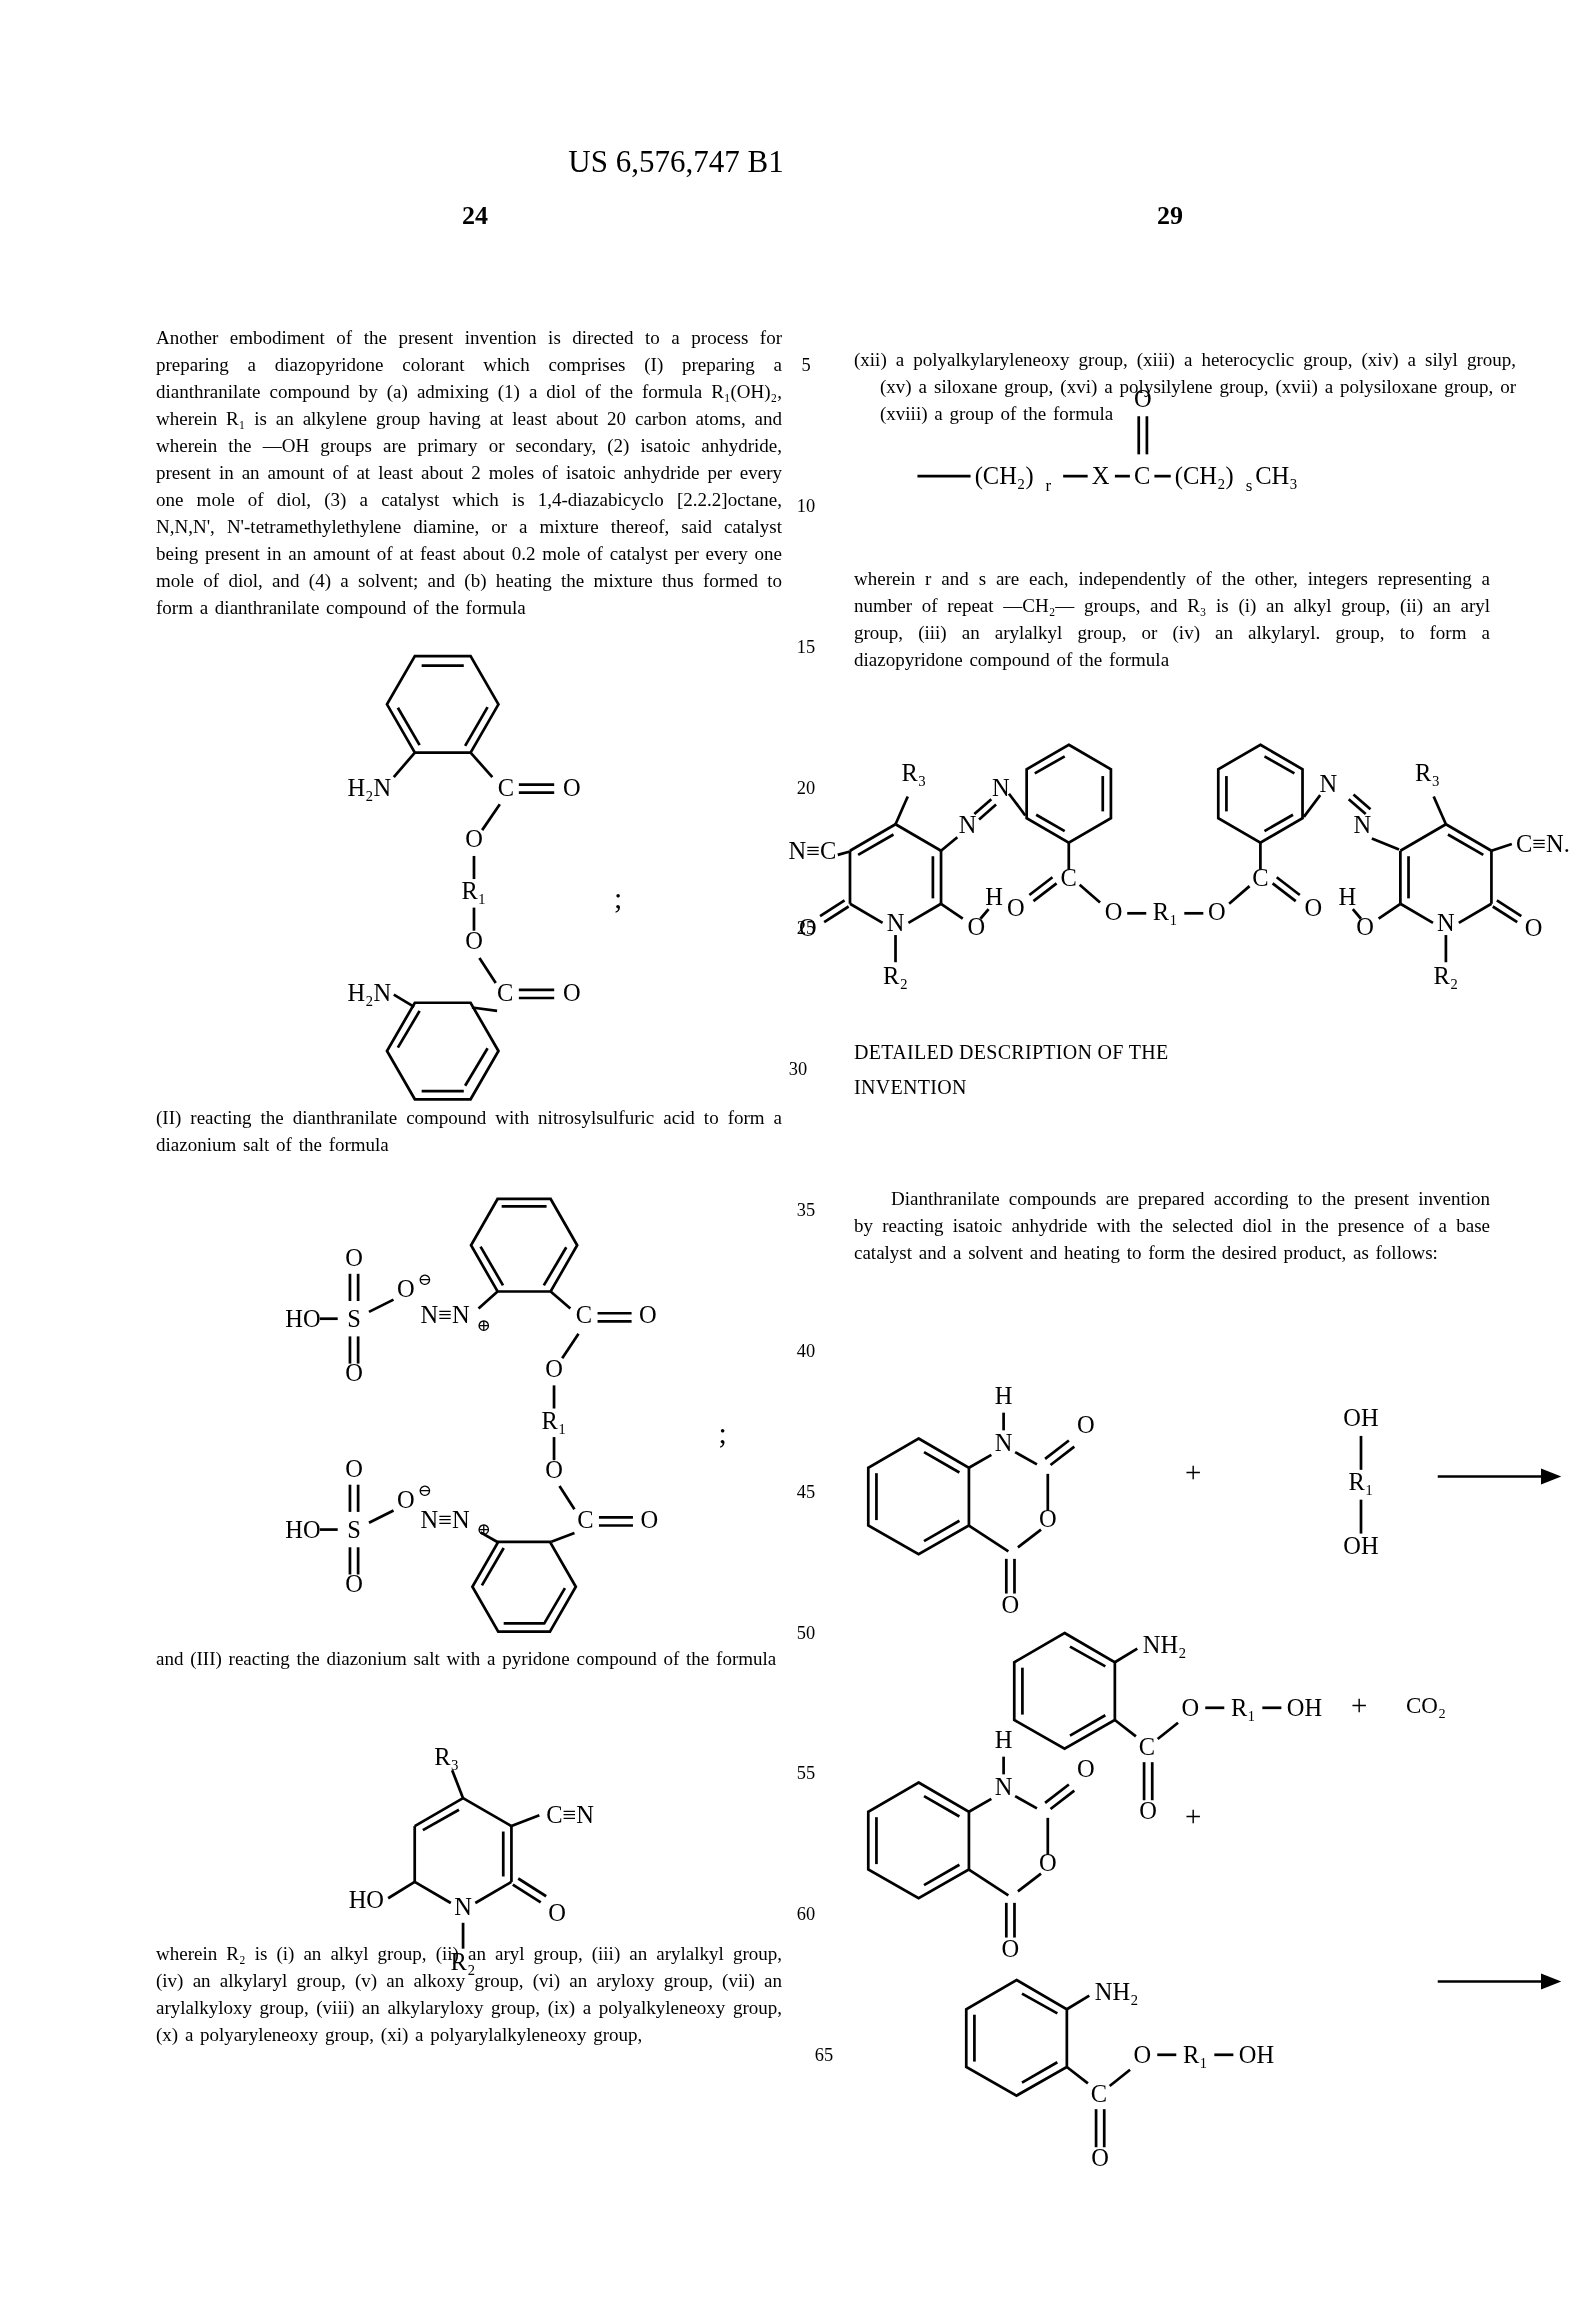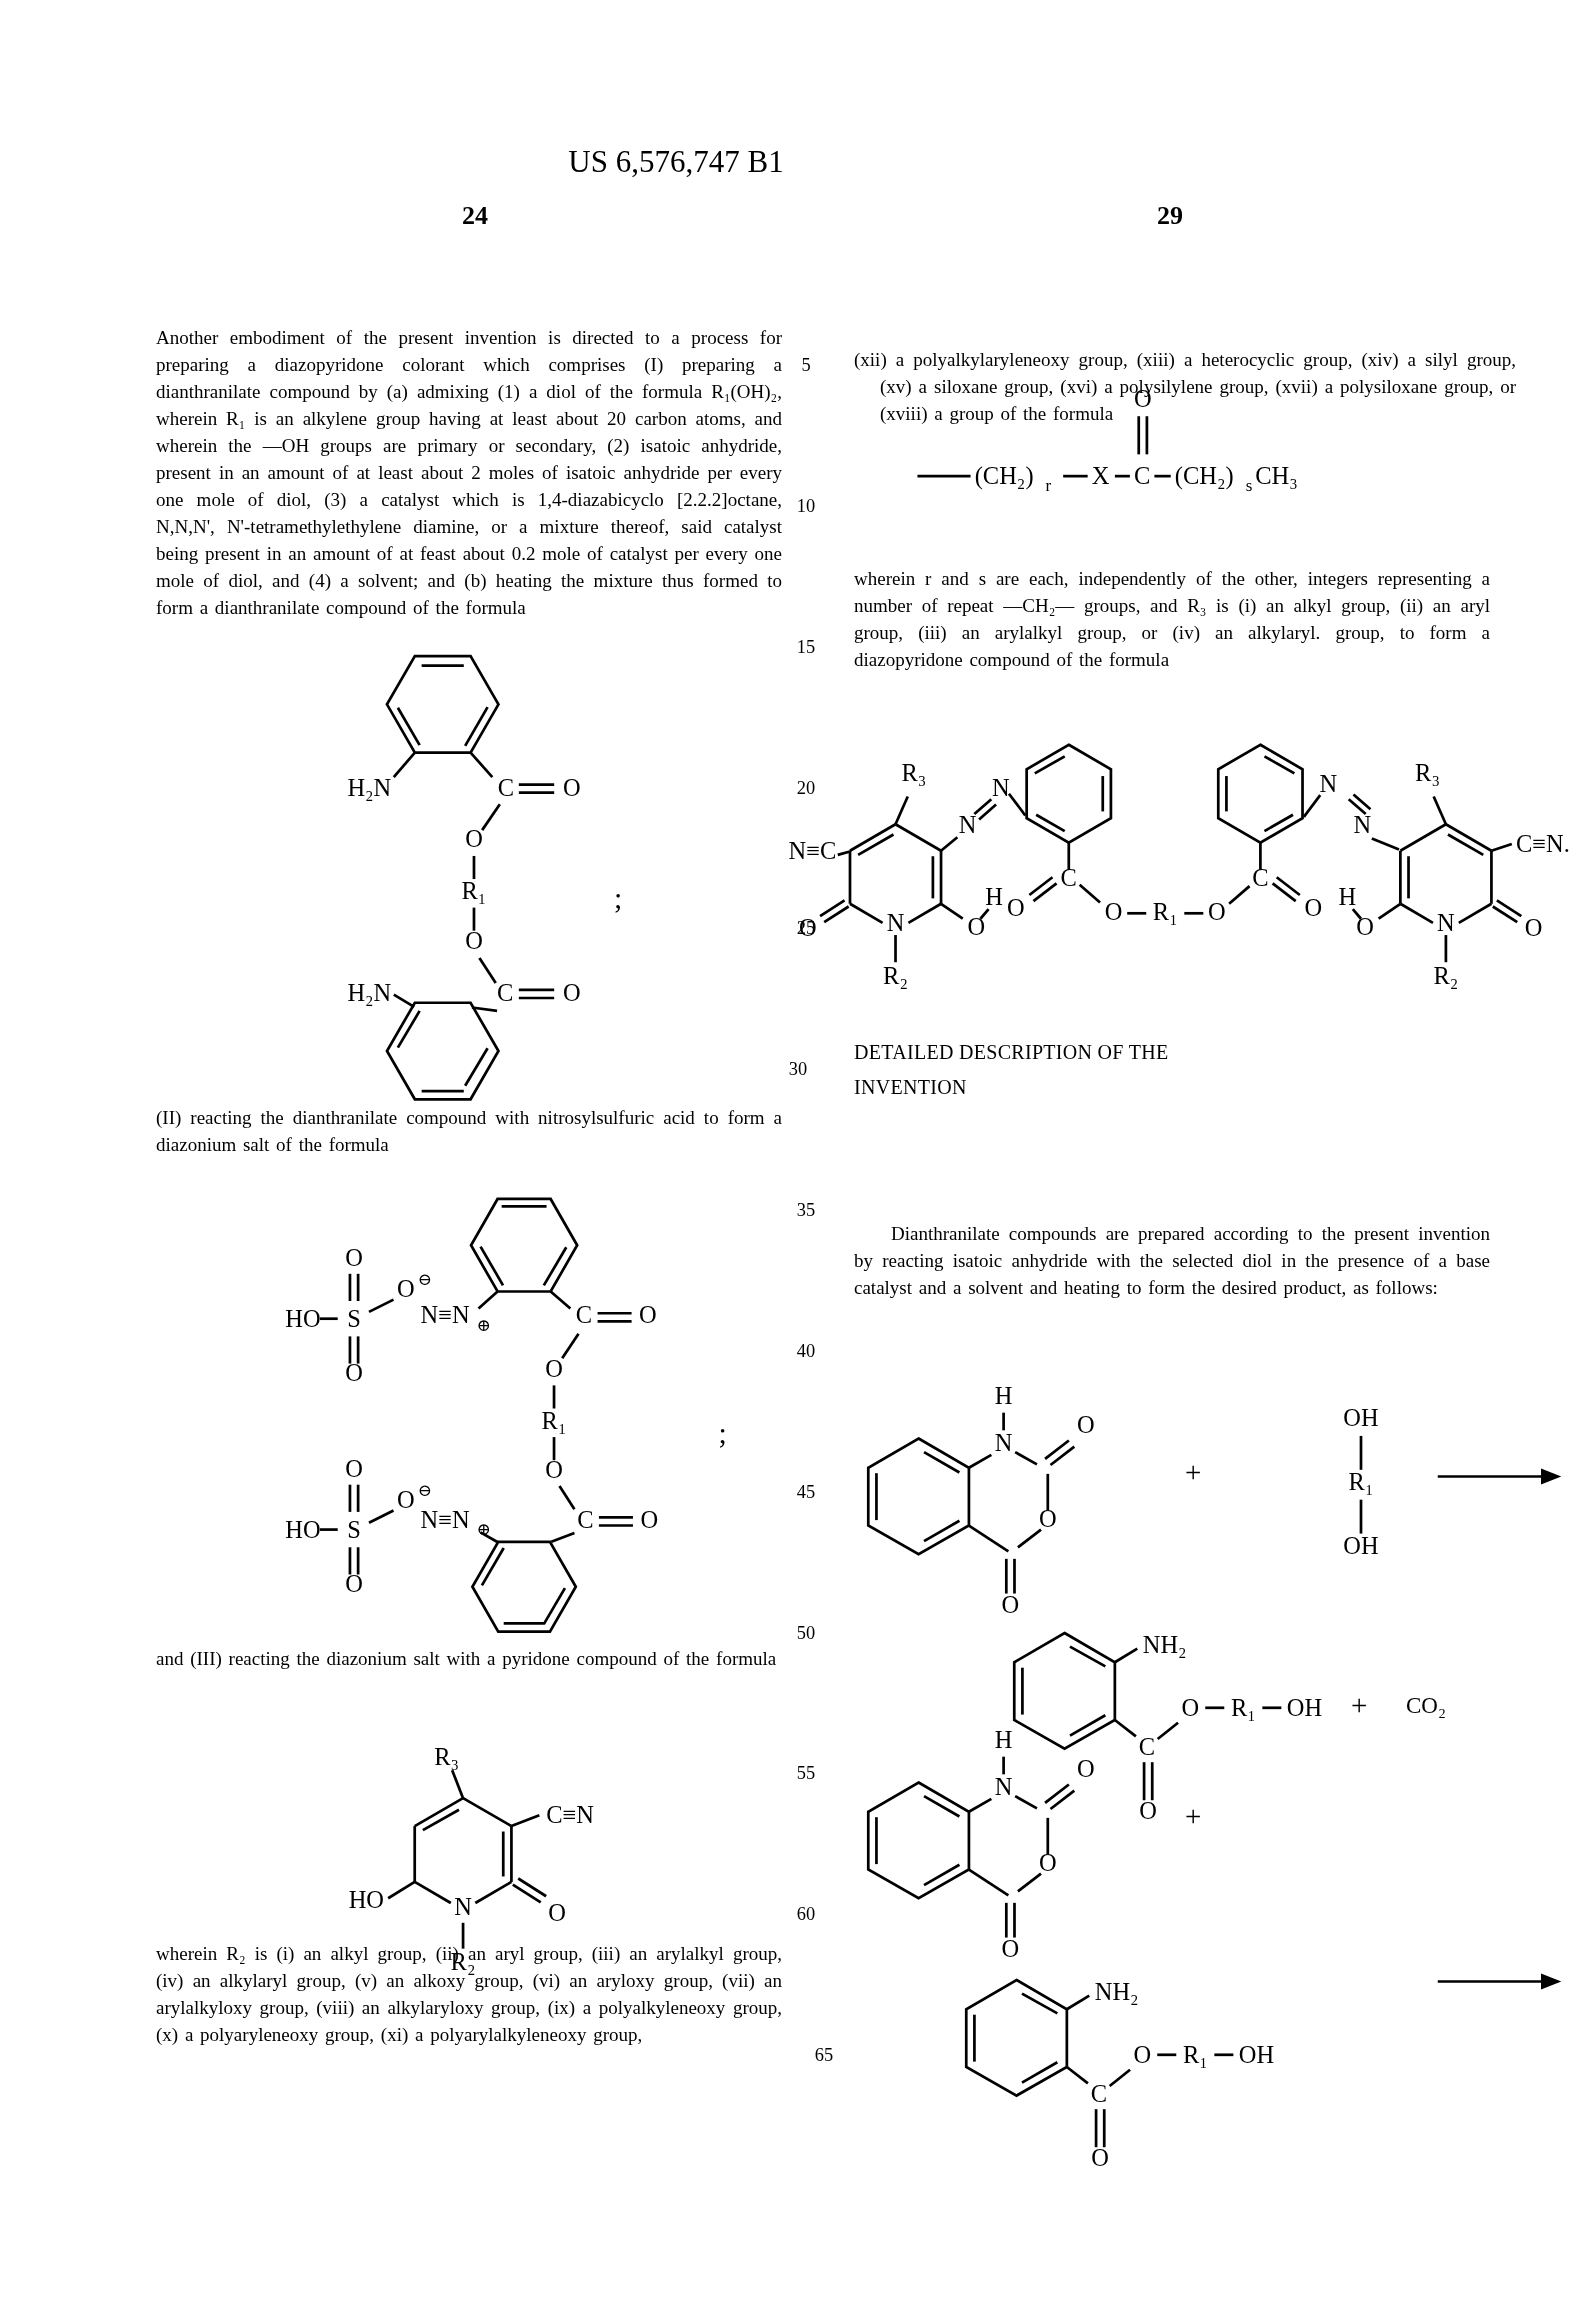--- a/index.html
+++ b/index.html
@@ -4,21 +4,21 @@
 <style>
   html,body { margin:0; padding:0; }
   body {
     width:1578px; height:2319px; position:relative;
     background:#ffffff; color:#000;
     font-family:"Liberation Serif","DejaVu Serif","DejaVu Sans",serif;
   }
   .abs { position:absolute; }
   .body-text { font-size:19px; line-height:27px; text-align:justify; word-spacing:2px; }
   .hang { padding-left:26px; text-indent:-26px;margin-top:22px; }
-  .indent { text-indent:37px;margin-top:35px; }
+  .indent { text-indent:37px; }
   .page-header { font-size:31px; text-align:center; width:1352px; }
   .colnum { font-size:26px; font-weight:bold; text-align:center; width:136px; }
   .gutter-num { font-size:18.4px; width:48px; text-align:center; }
   .heading { font-size:20px; width:636px; letter-spacing:0.3px; }
   .plus { font-size:29px; }
   .co2 { font-size:23px; }
   svg text { font-family:"Liberation Serif","DejaVu Serif","DejaVu Sans",serif; fill:#000; font-size:36px; }
   svg text.sm { font-size:25px; }
   svg text.lg { font-size:44px; }
   svg line, svg polygon { stroke:#000; stroke-width:4; fill:none; }

